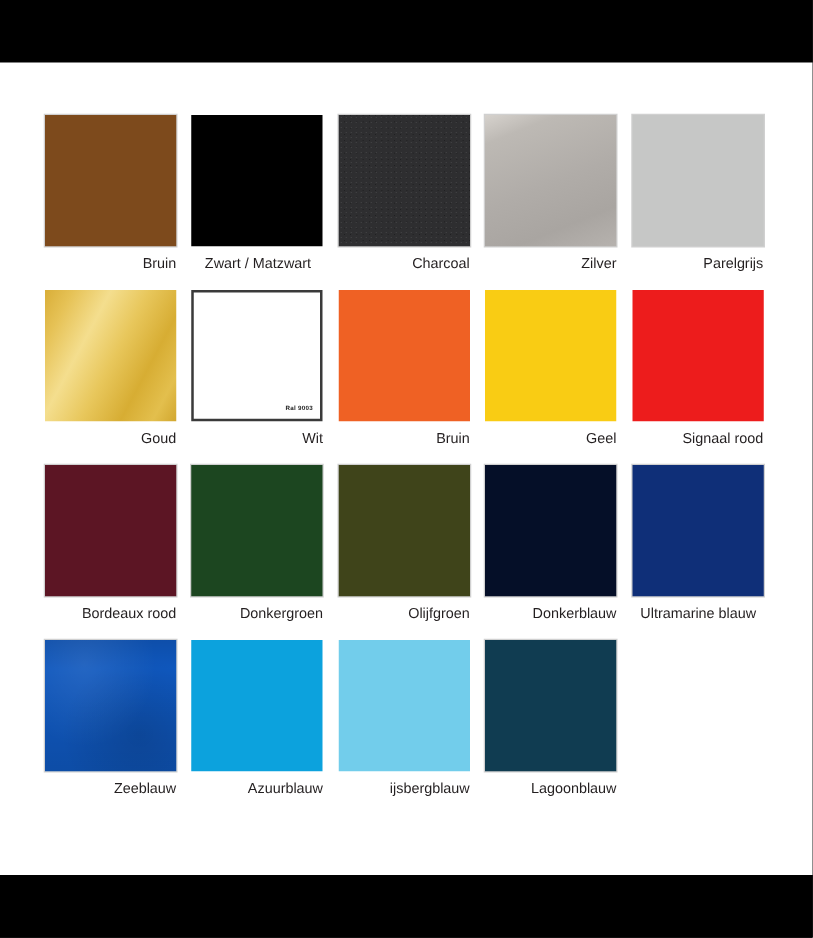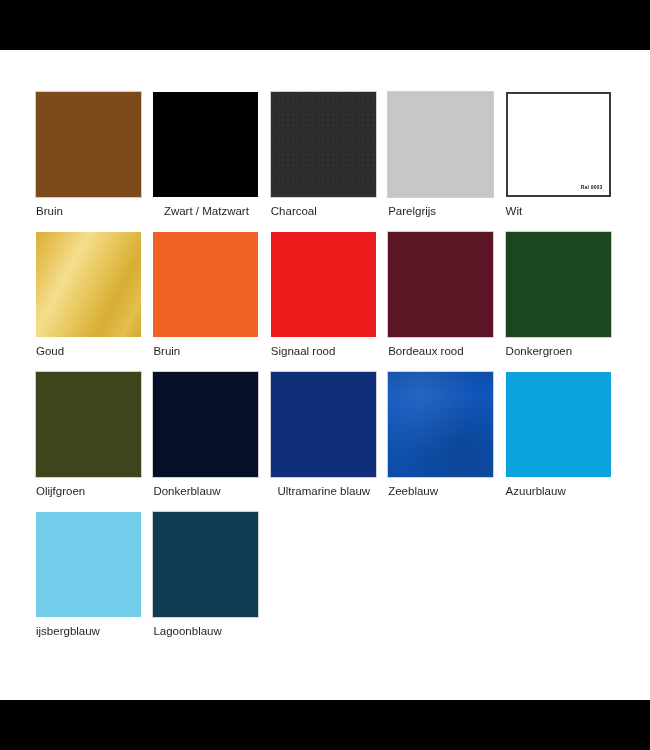--- a/index.html
+++ b/index.html
@@ -119,21 +119,21 @@
     left: 0;
     top: 112px;
     width: 105px;
     font-family: "Liberation Sans", sans-serif;
     font-size: 11.5px;
     color: #231f20;
     line-height: 14px;
     white-space: nowrap;
   }
   
-  .label.c  { text-align: left; }
+  .label.c  { text-align: right; }
   .label.w  { width: 130px; left: -12px; text-align: center; }
 </style>
 </head>
 <body>
 
 <div id="page">
 
   <div class="letterbox top"></div>
 
   <div id="canvas">
@@ -144,38 +144,46 @@
         </div>
         <div class="cell">
           <div class="swatch" style="background: rgb(0, 0, 0);"></div>
           <div class="label w">Zwart / Matzwart</div>
         </div>
         <div class="cell">
           <div class="swatch speckle edged" style="background: rgb(46, 46, 48);"></div>
           <div class="label c">Charcoal</div>
         </div>
         <div class="cell">
+          <div class="swatch edged" style="background: linear-gradient(158deg, rgb(214, 210, 205) 0%, rgb(189, 185, 180) 16%, rgb(176, 172, 168) 52%, rgb(169, 165, 161) 78%, rgb(182, 178, 174) 100%);"></div>
+          <div class="label c">Zilver</div>
+        </div>
+        <div class="cell">
           <div class="swatch edged" style="background: rgb(198, 199, 198);"></div>
           <div class="label c">Parelgrijs</div>
+        </div>
+        <div class="cell">
+          <div class="swatch" style="background: linear-gradient(118deg, rgb(217, 174, 56) 0%, rgb(230, 194, 86) 14%, rgb(244, 222, 142) 33%, rgb(232, 199, 92) 52%, rgb(215, 173, 51) 72%, rgb(227, 191, 77) 88%, rgb(210, 167, 47) 100%);"></div>
+          <div class="label c">Goud</div>
         </div>
         <div class="cell">
           <div class="swatch framed" style="background: rgb(255, 255, 255);">
             <span class="ral-code">Ral 9003</span>
           </div>
           <div class="label c">Wit</div>
         </div>
         <div class="cell">
-          <div class="swatch" style="background: linear-gradient(118deg, rgb(217, 174, 56) 0%, rgb(230, 194, 86) 14%, rgb(244, 222, 142) 33%, rgb(232, 199, 92) 52%, rgb(215, 173, 51) 72%, rgb(227, 191, 77) 88%, rgb(210, 167, 47) 100%);"></div>
-          <div class="label c">Goud</div>
-        </div>
-        <div class="cell">
           <div class="swatch" style="background: rgb(239, 97, 36);"></div>
           <div class="label c">Bruin</div>
         </div>
         <div class="cell">
+          <div class="swatch" style="background: rgb(249, 204, 20);"></div>
+          <div class="label c">Geel</div>
+        </div>
+        <div class="cell">
           <div class="swatch" style="background: rgb(237, 28, 28);"></div>
           <div class="label c">Signaal rood</div>
         </div>
         <div class="cell">
           <div class="swatch edged" style="background: rgb(92, 21, 36);"></div>
           <div class="label c">Bordeaux rood</div>
         </div>
         <div class="cell">
           <div class="swatch edged" style="background: rgb(28, 70, 32);"></div>
           <div class="label c">Donkergroen</div>

